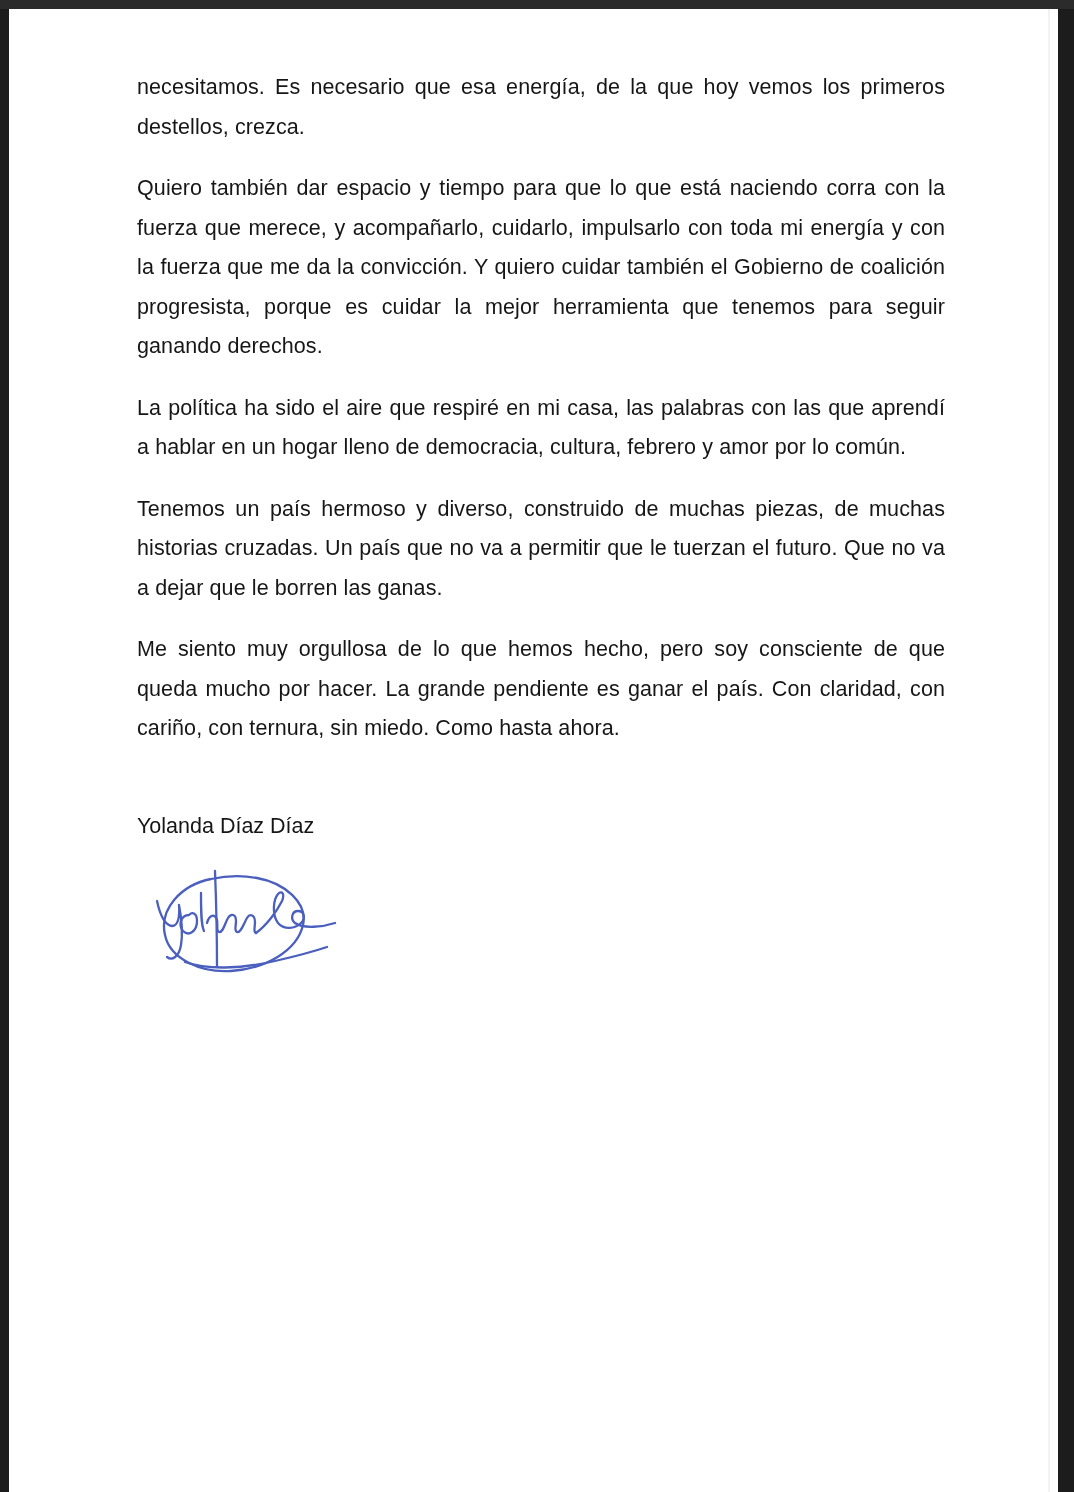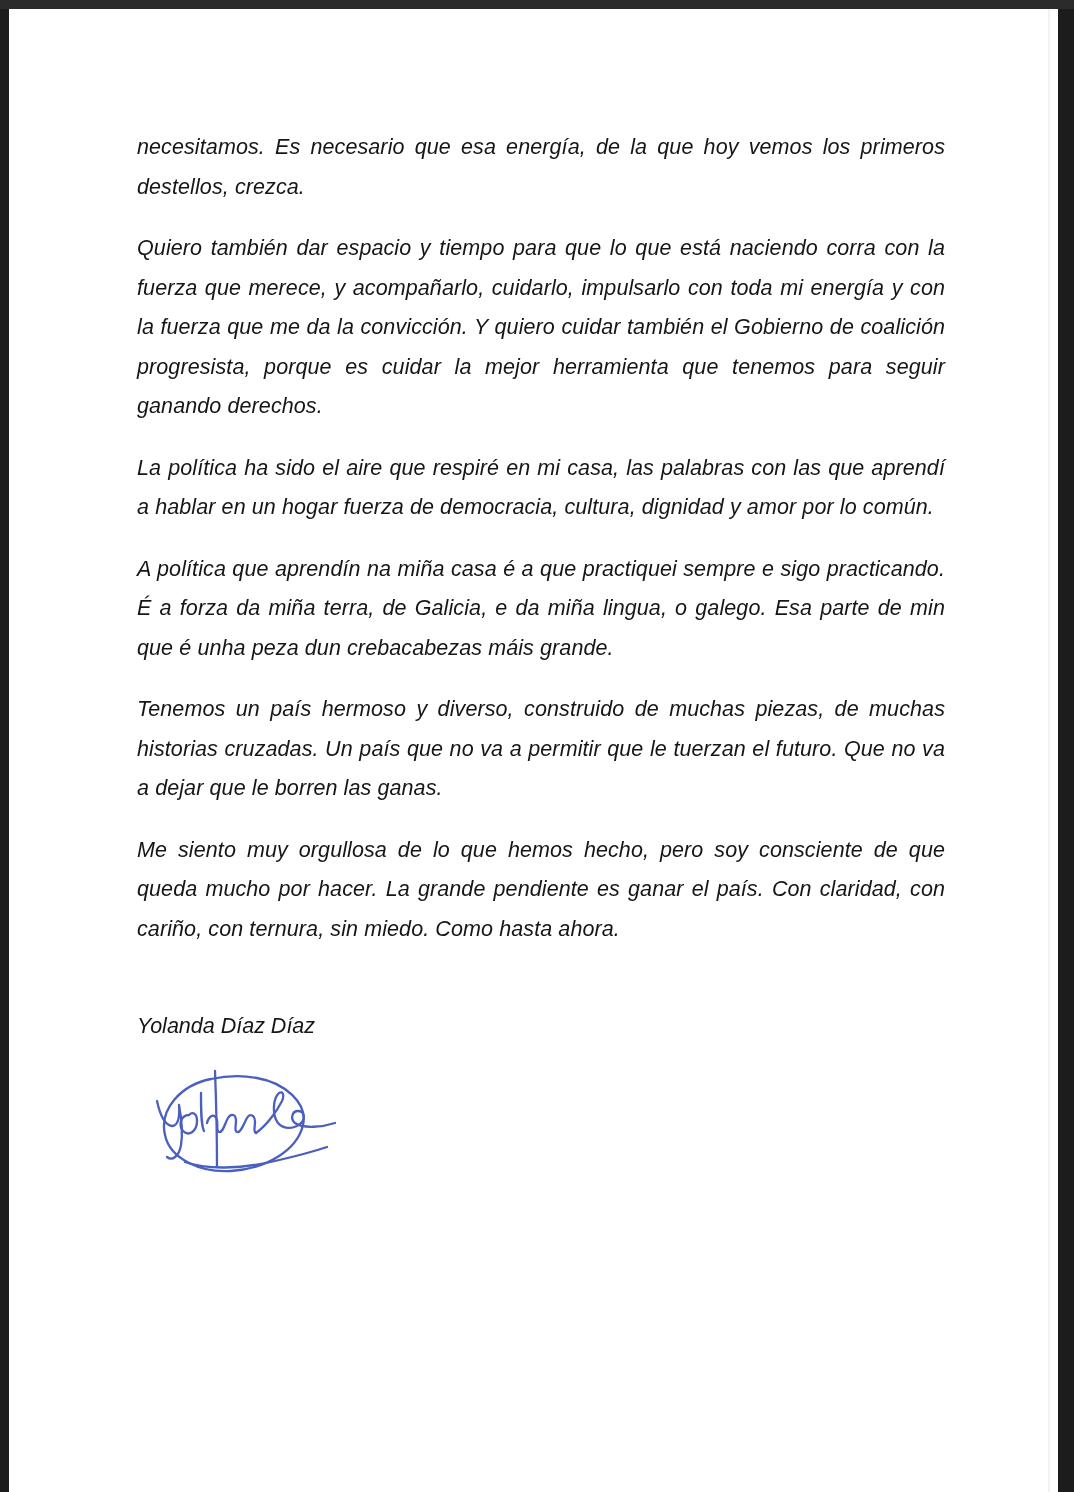--- a/index.html
+++ b/index.html
@@ -61,23 +61,22 @@
     width: 2px;
     height: 1483px;
     background: #f2f2f2;
   }
 
   #page-body {
     position: absolute;
     top: 0;
     left: 0;
     width: 1030px;
-    padding: 119px 0 0 0;
+    padding: 59px 0 0 0;
     box-sizing: border-box;
-    font-style: italic;
   }
 
   .letter-text {
     margin: 0 auto;
     width: 808px;        
     margin-left: 128px;
   }
 
   p.para {
     margin: 0 0 22px 0;
@@ -124,22 +123,21 @@
   <div id="right-gutter"></div>
 
   <div id="page">
     <div id="page-seam"></div>
 
     <div id="page-body">
 
       <div class="letter-text">
         <p class="para">necesitamos. Es necesario que esa energía, de la que hoy vemos los primeros destellos, crezca.</p>
         <p class="para">Quiero también dar espacio y tiempo para que lo que está naciendo corra con la fuerza que merece, y acompañarlo, cuidarlo, impulsarlo con toda mi energía y con la fuerza que me da la convicción. Y quiero cuidar también el Gobierno de coalición progresista, porque es cuidar la mejor herramienta que tenemos para seguir ganando derechos.</p>
-        <p class="para">La política ha sido el aire que respiré en mi casa, las palabras con las que aprendí a hablar en un hogar fuerza de democracia, cultura, dignidad y amor por lo común.</p>
-        <p class="para">A política que aprendín na miña casa é a que practiquei sempre e sigo practicando. É a forza da miña terra, de Galicia, e da miña lingua, o galego. Esa parte de min que é unha peza dun crebacabezas máis grande.</p>
+        <p class="para">La política ha sido el aire que respiré en mi casa, las palabras con las que aprendí a hablar en un hogar lleno de democracia, cultura, febrero y amor por lo común.</p>
         <p class="para">Tenemos un país hermoso y diverso, construido de muchas piezas, de muchas historias cruzadas. Un país que no va a permitir que le tuerzan el futuro. Que no va a dejar que le borren las ganas.</p>
         <p class="para">Me siento muy orgullosa de lo que hemos hecho, pero soy consciente de que queda mucho por hacer. La grande pendiente es ganar el país. Con claridad, con cariño, con ternura, sin miedo. Como hasta ahora.</p>
       </div>
 
       <div class="signature-block">
         <p class="signer-name">Yolanda Díaz Díaz</p>
 
         <div class="signature-mark">
           <svg viewBox="0 0 210 118" width="210" height="118" aria-hidden="true">
             <g fill="none" stroke="#4a5fbe" stroke-width="2.3" stroke-linecap="round" stroke-linejoin="round">

